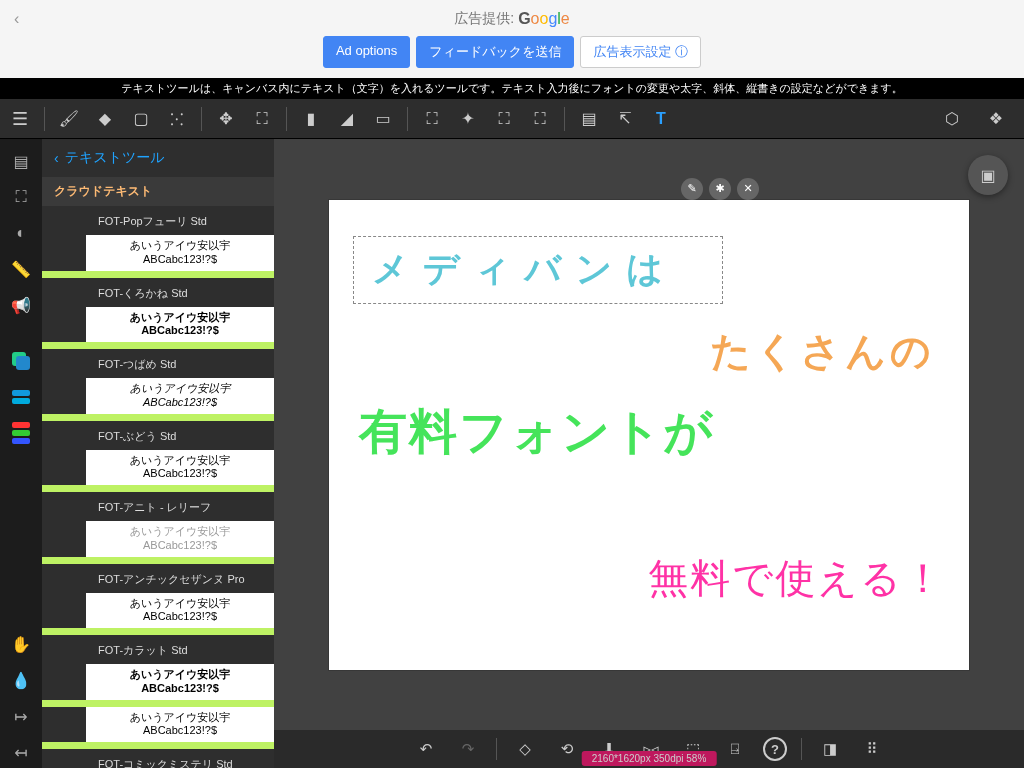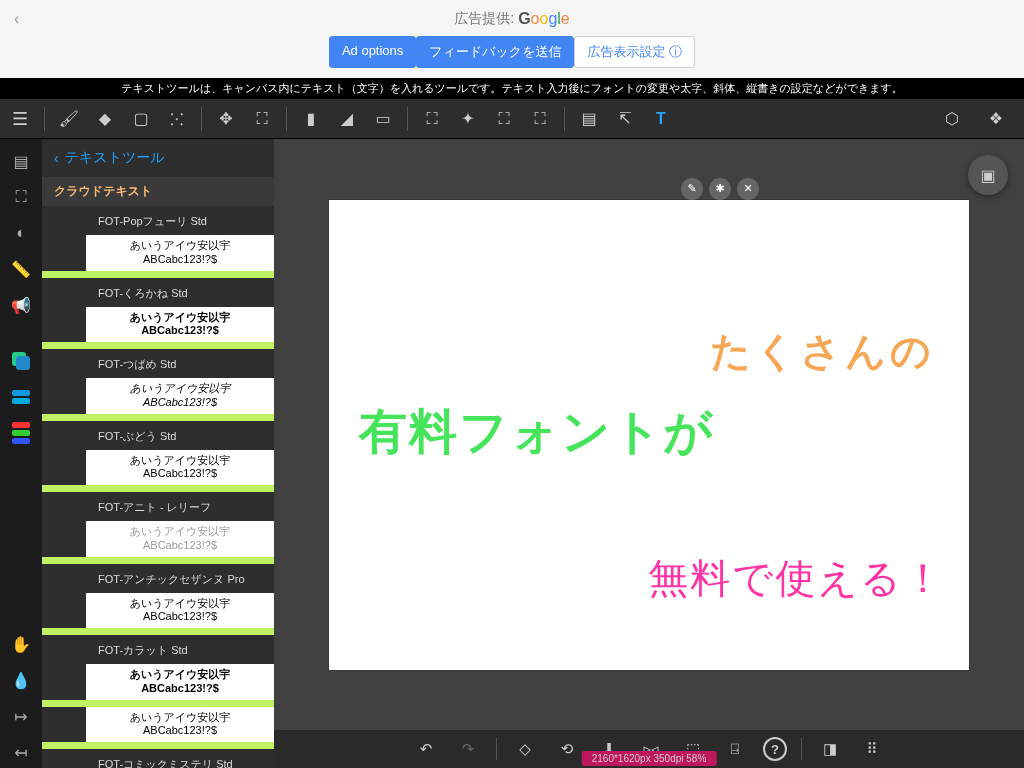--- a/index.html
+++ b/index.html
@@ -2,21 +2,21 @@
 <html><head>
 <meta charset="utf-8">
 <style>
   * { margin: 0; padding: 0; box-sizing: border-box; font-family: "Hiragino Kaku Gothic Pro", "Meiryo", sans-serif; }
   body { width: 1024px; height: 768px; background: #0c0c0c; color: #ccc; overflow: hidden; display: flex; flex-direction: column; }
   .ad-bar { background: #f5f5f5; height: 78px; display: flex; flex-direction: column; align-items: center; justify-content: center; gap: 8px; position: relative; }
   .ad-back { position: absolute; left: 14px; top: 10px; color: #999; font-size: 16px; }
   .ad-header { color: #777; font-size: 14px; display: flex; align-items: flex-end; gap: 4px; }
   .ad-google { font-size: 16px; }
   .ad-google b { color: #555; }
-  .ad-buttons { display: flex; gap: 0; }
+  .ad-buttons { display: flex; gap: 6px; }
   .ad-btn { padding: 6px 12px; font-size: 13px; border-radius: 3px; border: 1px solid #4285f4; cursor: pointer; }
   .ad-btn.blue { background: #4285f4; color: #fff; }
   .ad-btn.white { background: #fff; color: #4285f4; border-color: #ccc; }
   .info-bar { background: #000; color: #fff; font-size: 11px; text-align: center; padding: 3px 0; }
   .toolbar { background: #2d2d2d; height: 40px; display: flex; align-items: center; padding: 0 8px; gap: 0; border-bottom: 1px solid #000; position: relative; }
   .toolbar .menu-icon { width: 24px; text-align: center; color: #ccc; font-size: 18px; cursor: pointer; margin-right: 6px; }
   .toolbar .tool { width: 36px; height: 36px; display: flex; align-items: center; justify-content: center; color: #ccc; cursor: pointer; font-size: 16px; }
   .toolbar .tool.active { color: #2aa0ff; }
   .toolbar .sep { width: 1px; height: 24px; background: #555; margin: 0 6px; }
   .toolbar-right { position: absolute; right: 10px; display: flex; gap: 8px; }
@@ -208,20 +208,23 @@
 
   <div class="canvas-area">
     <div class="floating-btn">▣</div>
     <div class="canvas-scroll">
       <div class="canvas-page">
         <div class="text-ctrls">
           <div class="tctrl">✎</div>
           <div class="tctrl">✱</div>
           <div class="tctrl">✕</div>
         </div>
+        <div class="text-box">
+          <span class="t1">メディバンは</span>
+        </div>
         <div class="t2">たくさんの</div>
         <div class="t3">有料フォントが</div>
         <div class="t4">無料で使える！</div>
       </div>
     </div>
     <div class="bottom-bar">
       <div class="bbtn">↶</div>
       <div class="bbtn" style="color:#666">↷</div>
       <div class="sep"></div>
       <div class="bbtn">◇</div>

